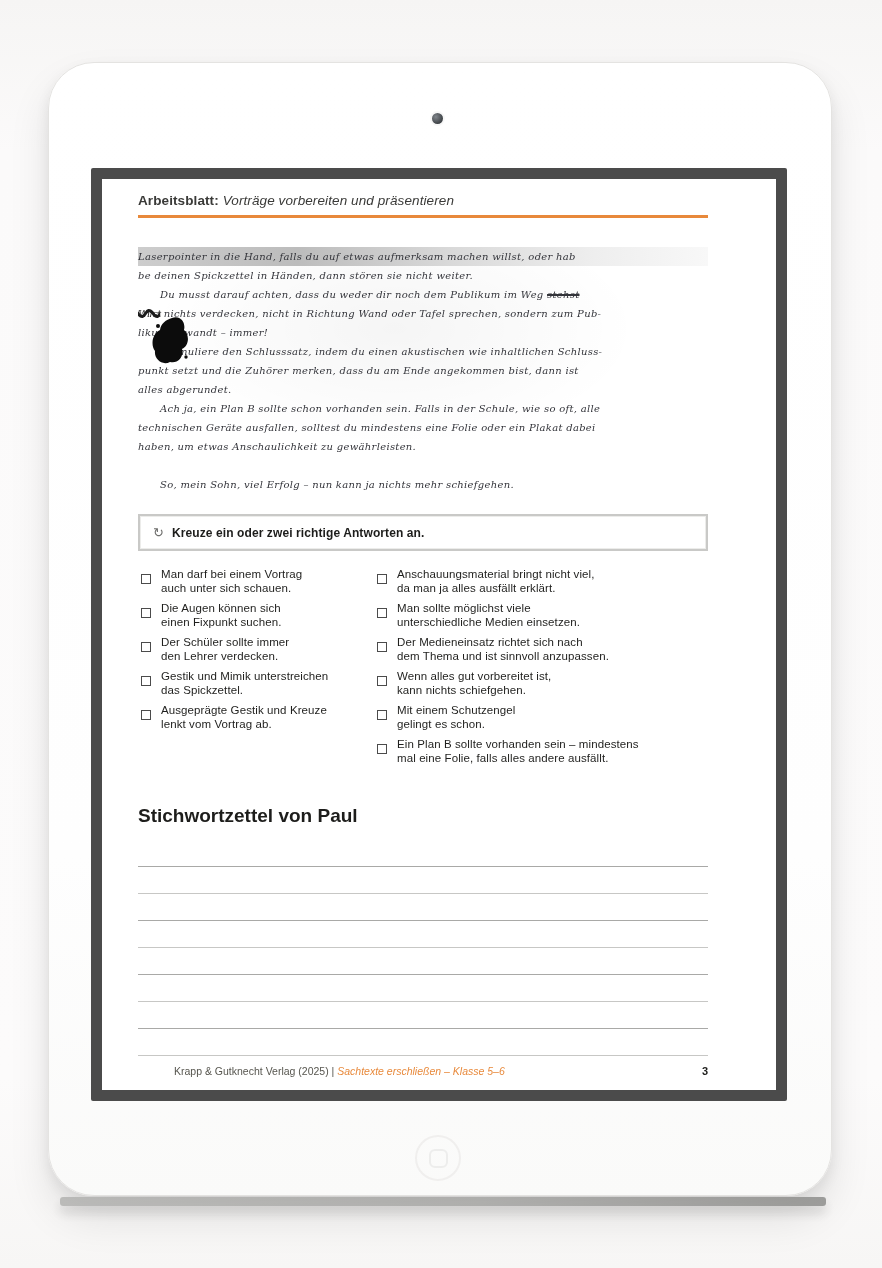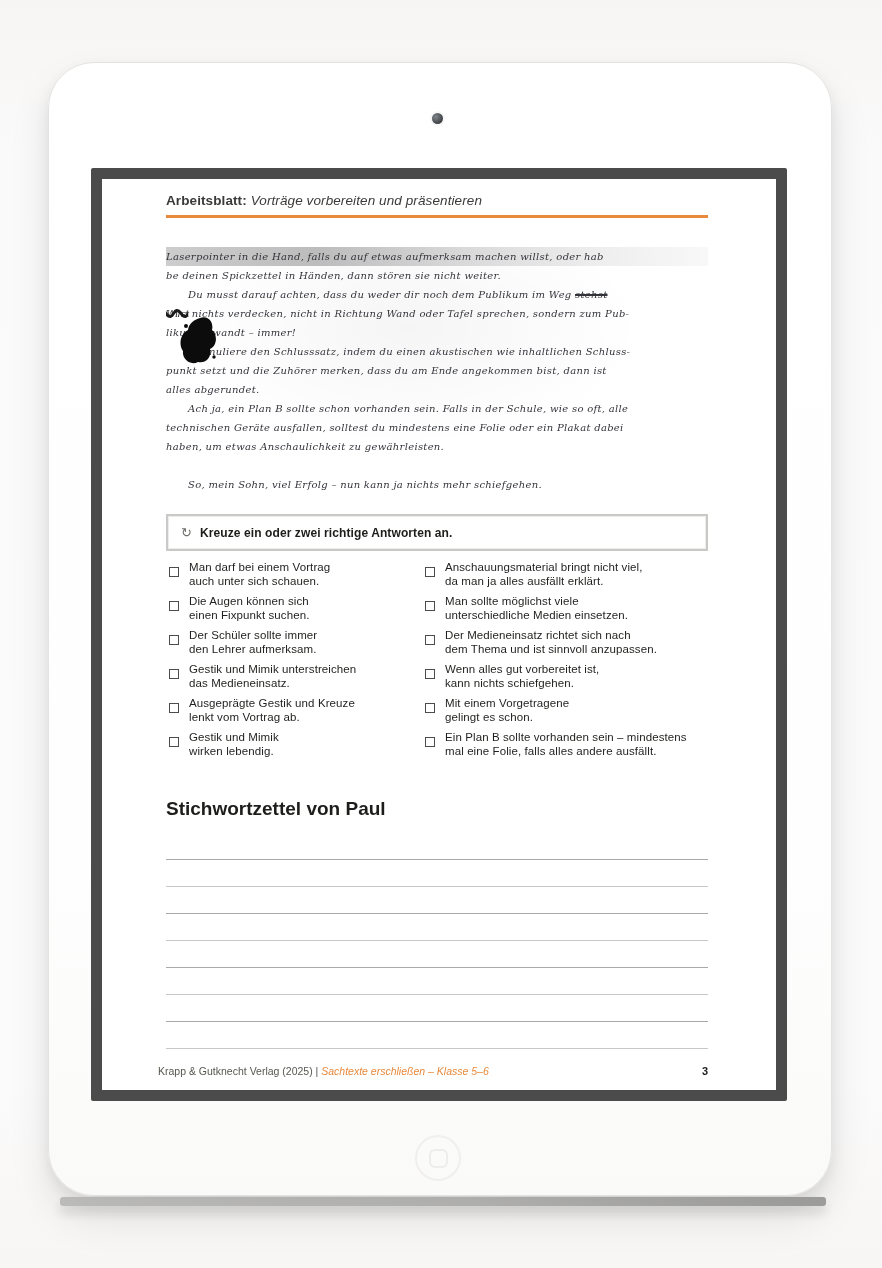--- a/index.html
+++ b/index.html
@@ -36,21 +36,21 @@
   }
   .home-square { width:19px; height:19px; border:2px solid #ededec; border-radius:6px; }
 
   
   .screen {
     position:absolute; left:42px; top:105px; width:696px; height:933px;
     background:#4b4b4b; padding:11px; border-radius:2px;
   }
   .page {
     position:relative; width:100%; height:100%; background:#ffffff;
-    padding:14px 68px 0 64px; overflow:hidden;
+    padding:14px 68px 0 36px; overflow:hidden;
   }
 
   
   .ws-header { font-size:13.5px; color:#3a3a38; letter-spacing:.1px; }
   .ws-label { font-weight:bold; }
   .ws-title { font-style:italic; }
   .rule { margin-top:7px; height:3px; background:#e8893b; }
 
   
   .handwriting {
@@ -73,39 +73,39 @@
   
   .task-box {
     margin-top:35px; height:37px; border:2px solid #c9c9c7;
     box-shadow: inset 0 0 0 1px #ececea;
     display:flex; align-items:center; padding:0 13px; background:#fff;
   }
   .task-icon { color:#6f6f6d; font-size:13px; margin-right:8px; }
   .task-text { font-weight:bold; font-size:12px; color:#1d1d1b; letter-spacing:.1px; }
 
   
-  .answers { display:flex; margin-top:8px;gap:20px; }
+  .answers { display:flex; margin-top:15px; }
   .col-left { width:236px; flex:none; }
   .col-right { flex:1; }
   .answer-item { display:flex; margin-bottom:5px; }
   .checkbox {
     flex:none; width:10px; height:10px; border:1px solid #4b4b4b;
     background:#fff; margin:8px 10px 0 3px;
   }
   .answer-text { font-size:11.5px; line-height:14px; color:#1f1f1d; letter-spacing:.1px; padding-top:1px; }
 
   
   .notes-title { margin-top:35px; font-weight:bold; font-size:19px; color:#1d1d1b; }
   .note-lines { margin-top:13px; }
   .note-line { height:27px; border-bottom:1px solid #a9a9a7; }
   .note-line:nth-child(even) { border-bottom-color:#c7c7c5; }
 
   
   .footer {
-    position:absolute; left:56px; right:68px; bottom:13px;
+    position:absolute; left:72px; right:68px; bottom:13px;
     display:flex; justify-content:space-between; align-items:flex-end;
     font-size:10.5px; color:#57564f;
   }
   .footer-series { font-style:italic; color:#e8893b; }
   .footer-page { font-weight:bold; font-size:11px; color:#1d1d1b; }
 </style>
 </head>
 <body>
 
 <div class="stage">
@@ -159,44 +159,37 @@
                 <span class="checkbox"></span>
                 <div class="answer-text">
                   <div>Die Augen können sich</div>
                   <div>einen Fixpunkt suchen.</div>
                 </div>
               </div>
               <div class="answer-item">
                 <span class="checkbox"></span>
                 <div class="answer-text">
                   <div>Der Schüler sollte immer</div>
-                  <div>den Lehrer aufmerksam.</div>
+                  <div>den Lehrer verdecken.</div>
                 </div>
               </div>
               <div class="answer-item">
                 <span class="checkbox"></span>
                 <div class="answer-text">
                   <div>Gestik und Mimik unterstreichen</div>
-                  <div>das Medieneinsatz.</div>
+                  <div>das Spickzettel.</div>
                 </div>
               </div>
               <div class="answer-item">
                 <span class="checkbox"></span>
                 <div class="answer-text">
                   <div>Ausgeprägte Gestik und Kreuze</div>
                   <div>lenkt vom Vortrag ab.</div>
                 </div>
               </div>
-              <div class="answer-item">
-                <span class="checkbox"></span>
-                <div class="answer-text">
-                  <div>Gestik und Mimik</div>
-                  <div>wirken lebendig.</div>
-                </div>
-              </div>
             </div>
           <div class="col col-right">
               <div class="answer-item">
                 <span class="checkbox"></span>
                 <div class="answer-text">
                   <div>Anschauungsmaterial bringt nicht viel,</div>
                   <div>da man ja alles ausfällt erklärt.</div>
                 </div>
               </div>
               <div class="answer-item">
@@ -216,21 +209,21 @@
               <div class="answer-item">
                 <span class="checkbox"></span>
                 <div class="answer-text">
                   <div>Wenn alles gut vorbereitet ist,</div>
                   <div>kann nichts schiefgehen.</div>
                 </div>
               </div>
               <div class="answer-item">
                 <span class="checkbox"></span>
                 <div class="answer-text">
-                  <div>Mit einem Vorgetragene</div>
+                  <div>Mit einem Schutzengel</div>
                   <div>gelingt es schon.</div>
                 </div>
               </div>
               <div class="answer-item">
                 <span class="checkbox"></span>
                 <div class="answer-text">
                   <div>Ein Plan B sollte vorhanden sein – mindestens</div>
                   <div>mal eine Folie, falls alles andere ausfällt.</div>
                 </div>
               </div>

